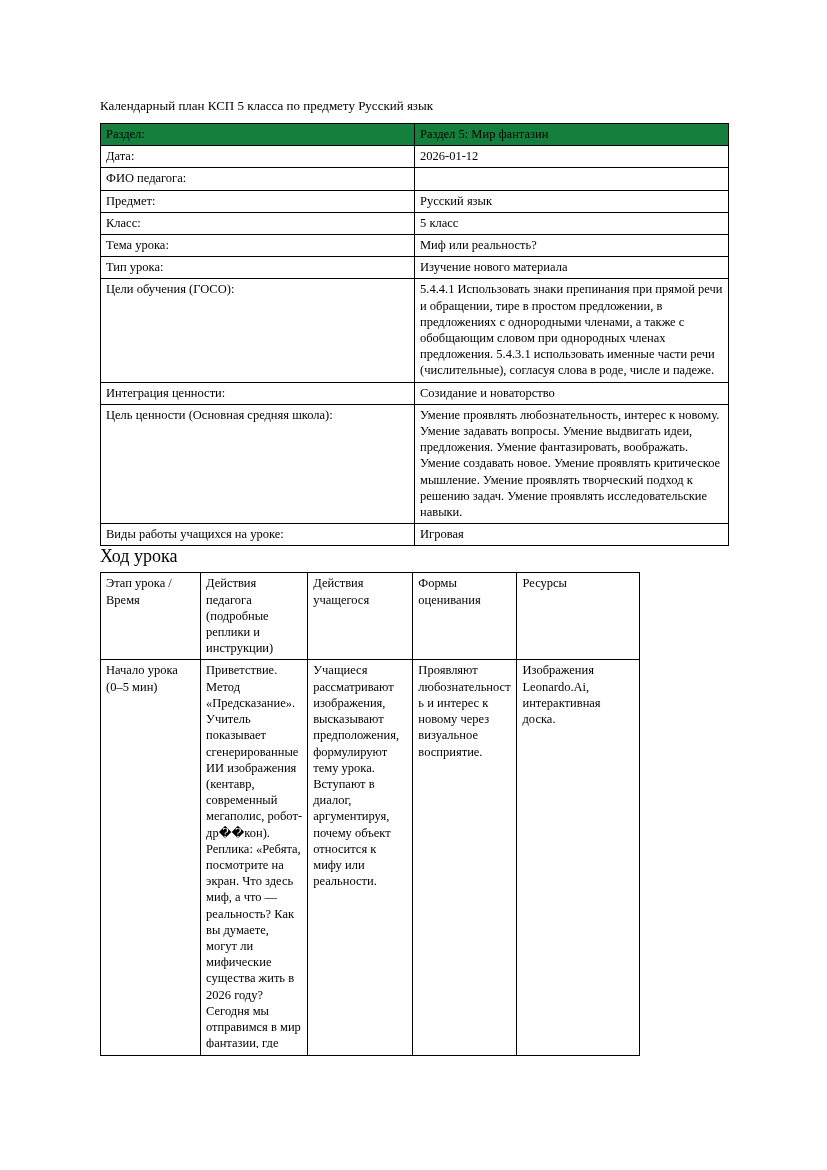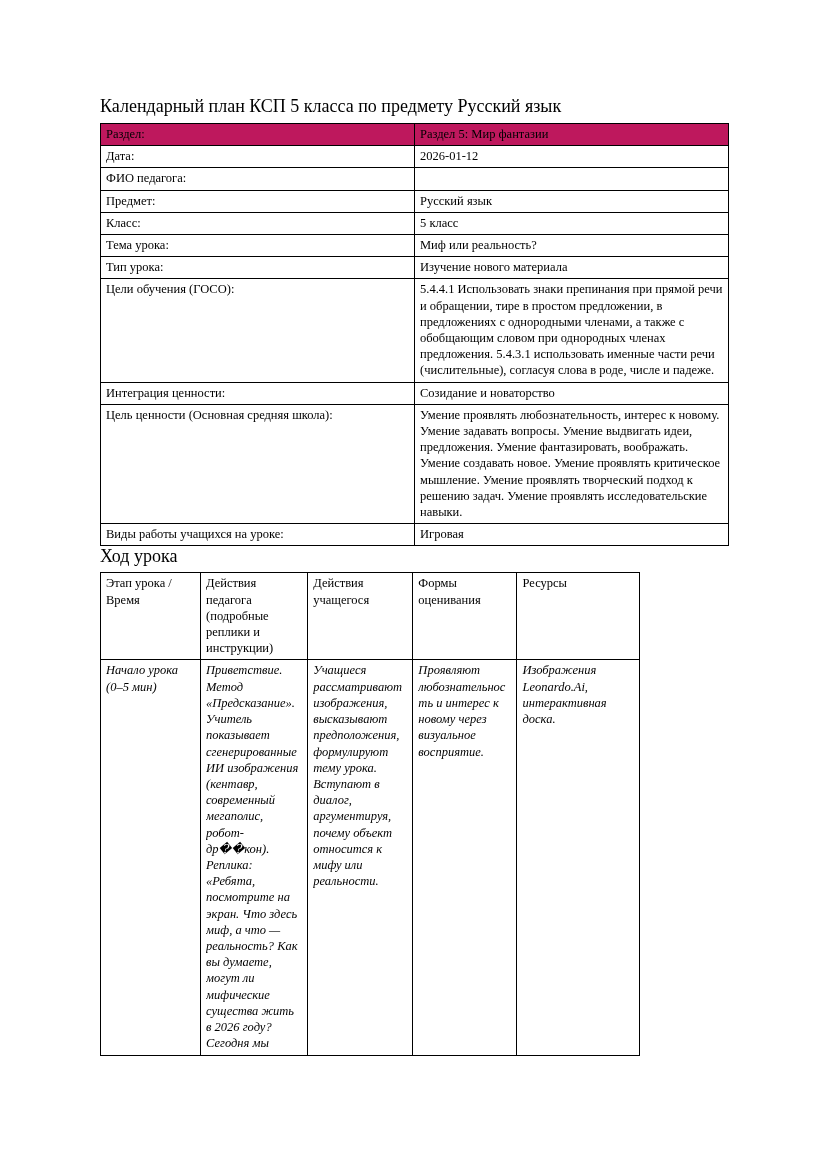--- a/index.html
+++ b/index.html
@@ -21,21 +21,21 @@
     background: #ffffff;
     box-sizing: border-box;
   }
   .content {
     position: absolute;
     left: 100px;
     top: 98px;
     width: 628px;
   }
   .doc-title {
-    font-size: 18px;
+    font-size: 13px;
     line-height: 16px;
     margin: 0 0 9px 0;
     white-space: nowrap;
   }
   table.sheet {
     border-collapse: collapse;
     width: 540px;
     table-layout: fixed;
     font-size: 12.5px;
   }
@@ -43,21 +43,21 @@
     border: 1px solid #000000;
     padding: 2px 5px 3px 5px;
     vertical-align: top;
     line-height: 16.2px;
     word-wrap: break-word;
     overflow-wrap: break-word;
   }
   
   #info-table col.c-label { width: 314px; }
   #info-table col.c-value { width: 314px; }
-  #info-table tr.shaded td { background: #be185d; }
+  #info-table tr.shaded td { background: #15803d; }
 
   
   .section-caption {
     font-size: 18px;
     line-height: 16px;
     margin: 2px 0 8px 0;
   }
 
   
   #flow-table col.f1 { width: 98px; }
@@ -65,21 +65,20 @@
   #flow-table col.f3 { width: 103px; }
   #flow-table col.f4 { width: 102px; }
   #flow-table col.f5 { width: 120px; }
   #flow-table td.head {
     vertical-align: top;
     height: 76px;
   }
   #flow-table td.body {
     vertical-align: top;
     height: 390px;
-    font-style: italic;
   }
   .clipped {
     display: block;
     max-height: 386px;
     overflow: hidden;
   }
 </style>
 </head>
 <body>
 

